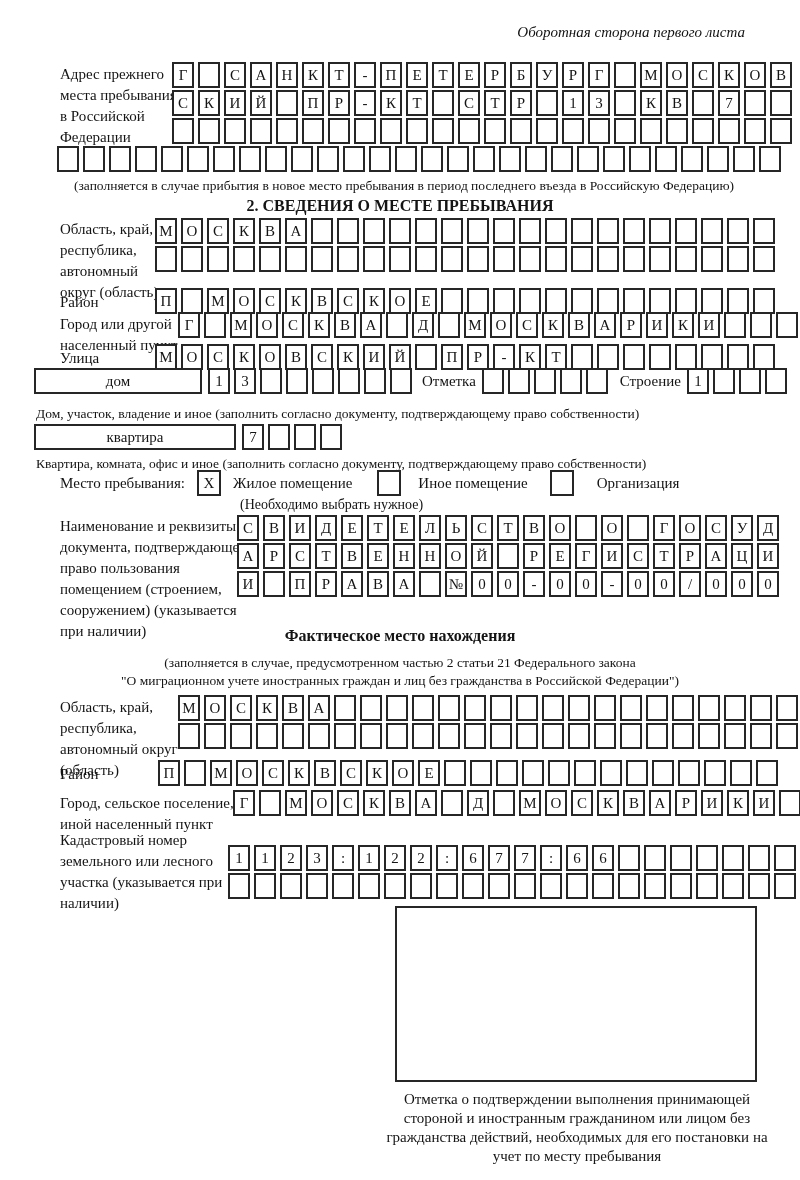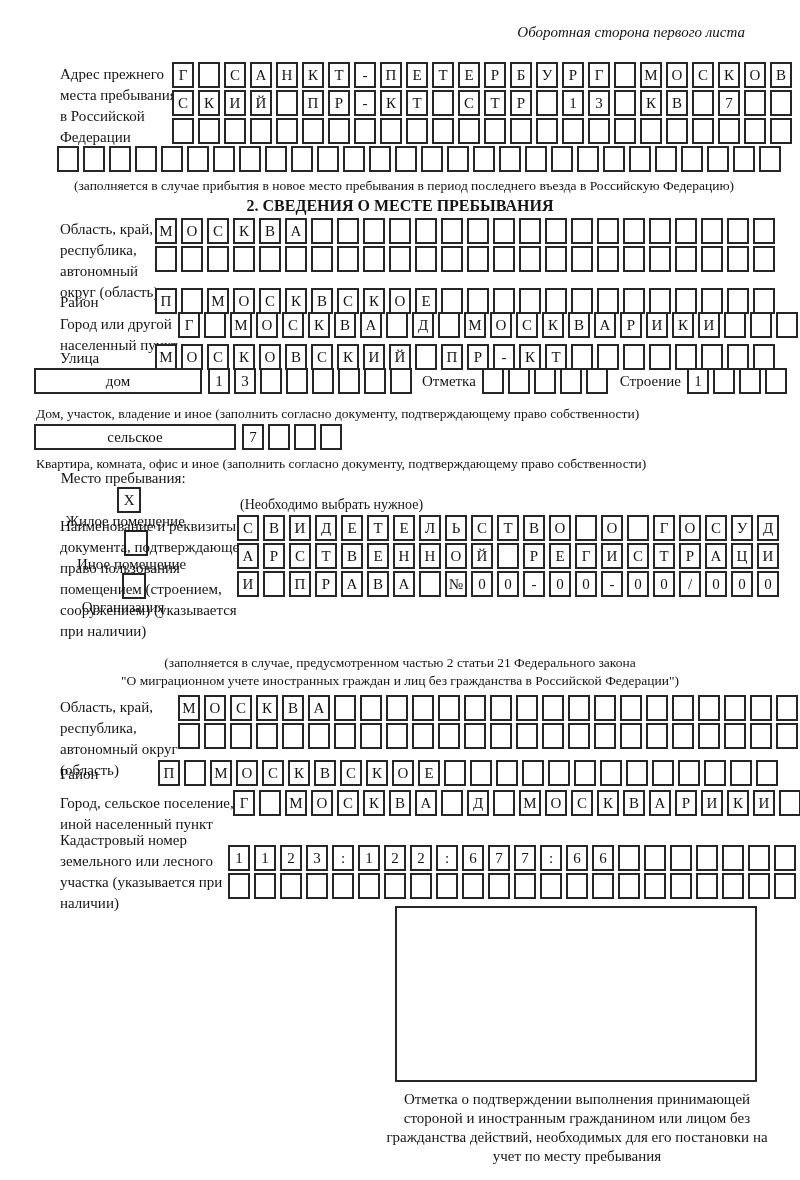--- a/index.html
+++ b/index.html
@@ -319,38 +319,38 @@
     <div class="cellrow" style="margin-left:6px;">
         <span class="cell">1</span>
         <span class="cell"></span>
         <span class="cell"></span>
         <span class="cell"></span>
       </div>
   </div>
   <div class="abs caption" style="left:36px; top:405px; width:740px;">Дом, участок, владение и иное (заполнить согласно документу, подтверждающему право собственности)</div>
 
   <div class="abs row" style="left:34px; top:424px;">
-    <div class="bigbox" style="width:202px;">сельское</div>
+    <div class="bigbox" style="width:202px;">квартира</div>
     <div class="cellrow" style="margin-left:6px;">
         <span class="cell">7</span>
         <span class="cell"></span>
         <span class="cell"></span>
         <span class="cell"></span>
       </div>
   </div>
   <div class="abs caption" style="left:36px; top:455px; width:740px;">Квартира, комната, офис и иное (заполнить согласно документу, подтверждающему право собственности)</div>
 
-  <div class="abs row" style="left:60px; top:470px;flex-direction:column;">
+  <div class="abs row" style="left:60px; top:470px;">
     <span class="inline-label">Место пребывания:</span>
     <span class="checkbox" style="margin-left:12px;">X</span>
-    <span class="inline-label" style="margin-left:4px;">Жилое помещение</span>
+    <span class="inline-label" style="margin-left:12px;">Жилое помещение</span>
     <span class="checkbox" style="margin-left:25px;"></span>
     <span class="inline-label" style="margin-left:17px;">Иное помещение</span>
     <span class="checkbox" style="margin-left:22px;"></span>
-    <span class="inline-label" style="">Организация</span>
+    <span class="inline-label" style="margin-left:23px;">Организация</span>
   </div>
   <div class="abs" style="left:240px; top:497px; font-size:14px;">(Необходимо выбрать нужное)</div>
 
   <div class="abs label" style="left:60px; top:516px; width:196px;">Наименование и реквизиты документа, подтверждающего право пользования помещением (строением, сооружением) (указывается при наличии)</div>
   <div class="abs cellrow" style="left:237px; top:515px;">
       <span class="cell">С</span>
       <span class="cell">В</span>
       <span class="cell">И</span>
       <span class="cell">Д</span>
       <span class="cell">Е</span>
@@ -411,20 +411,21 @@
       <span class="cell">0</span>
       <span class="cell">-</span>
       <span class="cell">0</span>
       <span class="cell">0</span>
       <span class="cell">/</span>
       <span class="cell">0</span>
       <span class="cell">0</span>
       <span class="cell">0</span>
     </div>
 
+  <div class="abs heading" style="left:0; top:627px; width:800px;">Фактическое место нахождения</div>
   <div class="abs caption center" style="left:0; top:654px; width:800px;">(заполняется в случае, предусмотренном частью 2 статьи 21 Федерального закона</div>
   <div class="abs caption center" style="left:0; top:672px; width:800px;">"О миграционном учете иностранных граждан и лиц без гражданства в Российской Федерации")</div>
 
   <div class="abs label" style="left:60px; top:697px; width:136px;">Область, край, республика, автономный округ (область)</div>
   <div class="abs cellrow" style="left:178px; top:695px;">
       <span class="cell">М</span>
       <span class="cell">О</span>
       <span class="cell">С</span>
       <span class="cell">К</span>
       <span class="cell">В</span>

